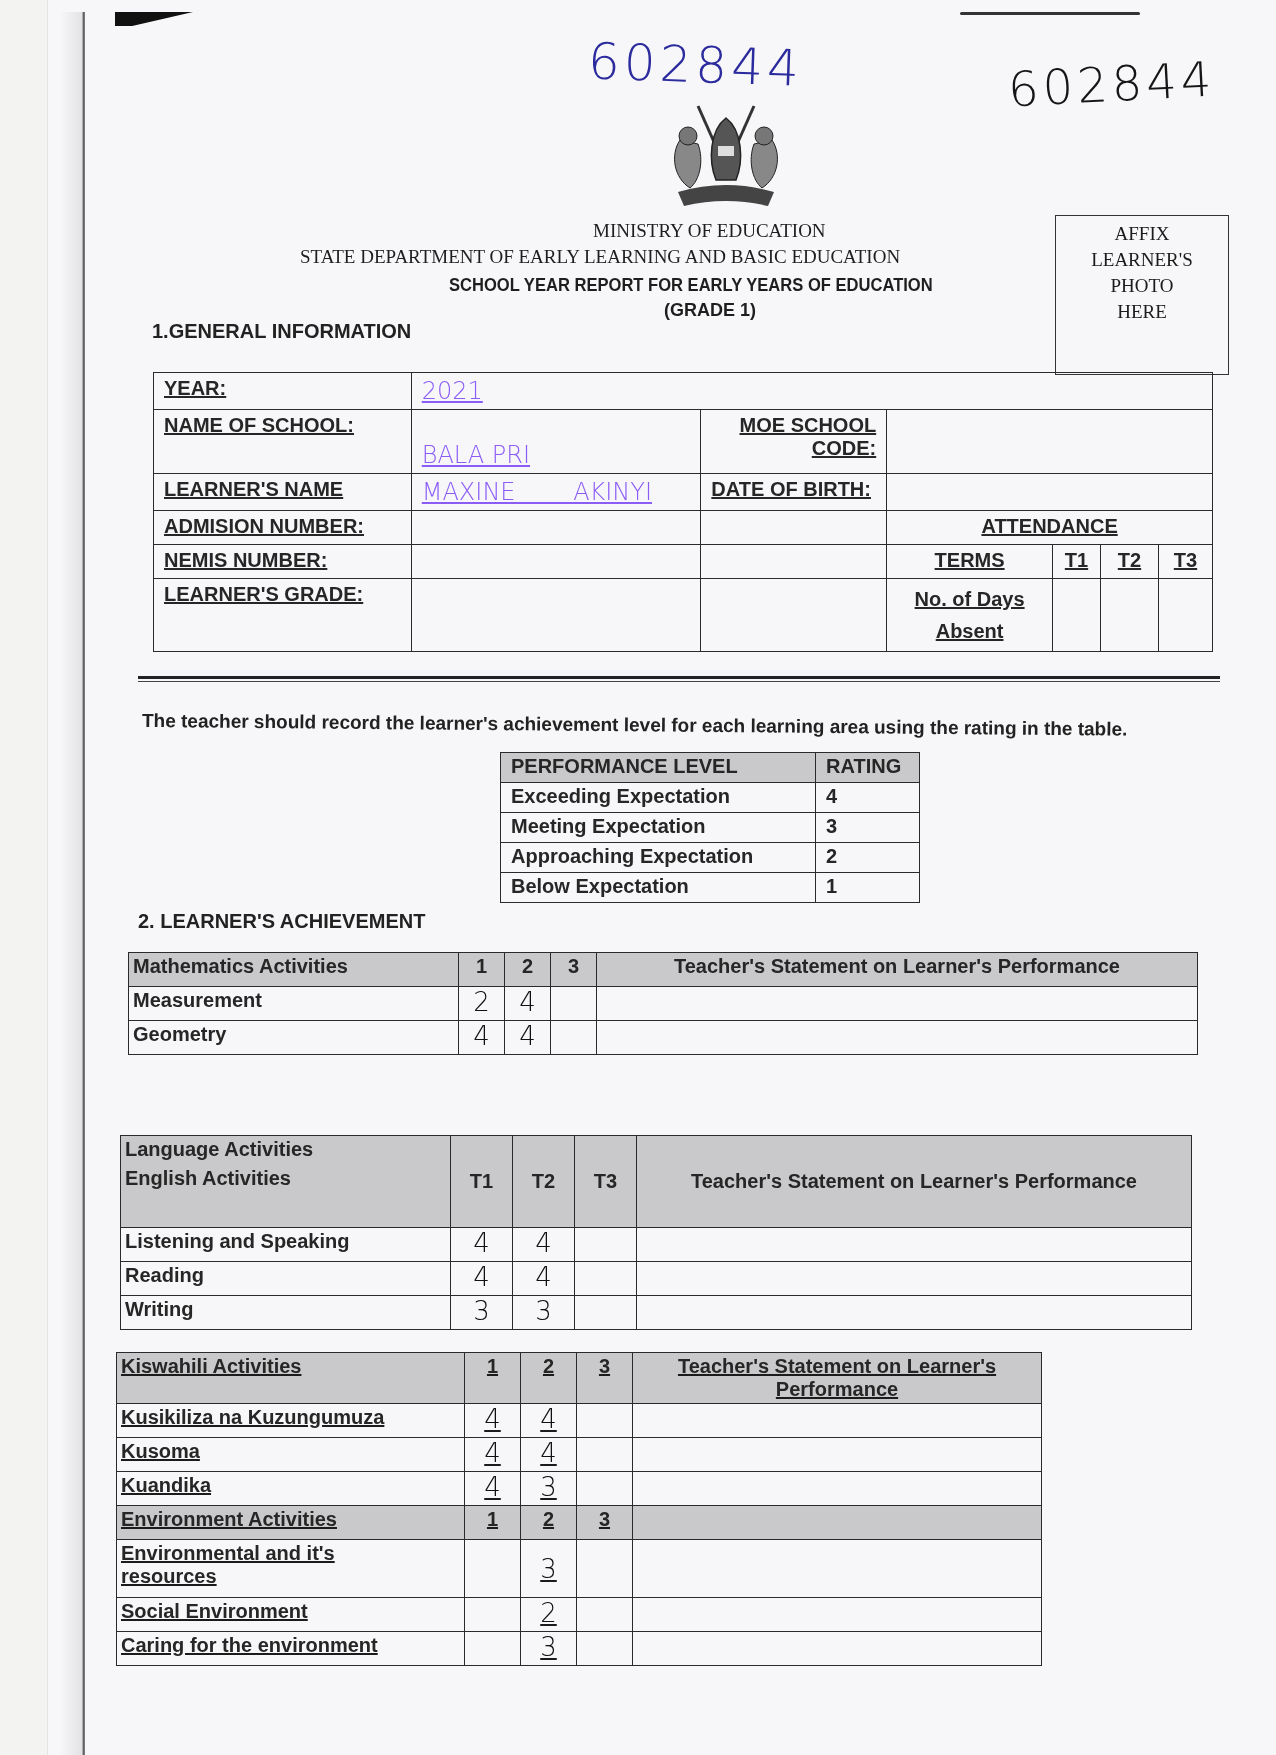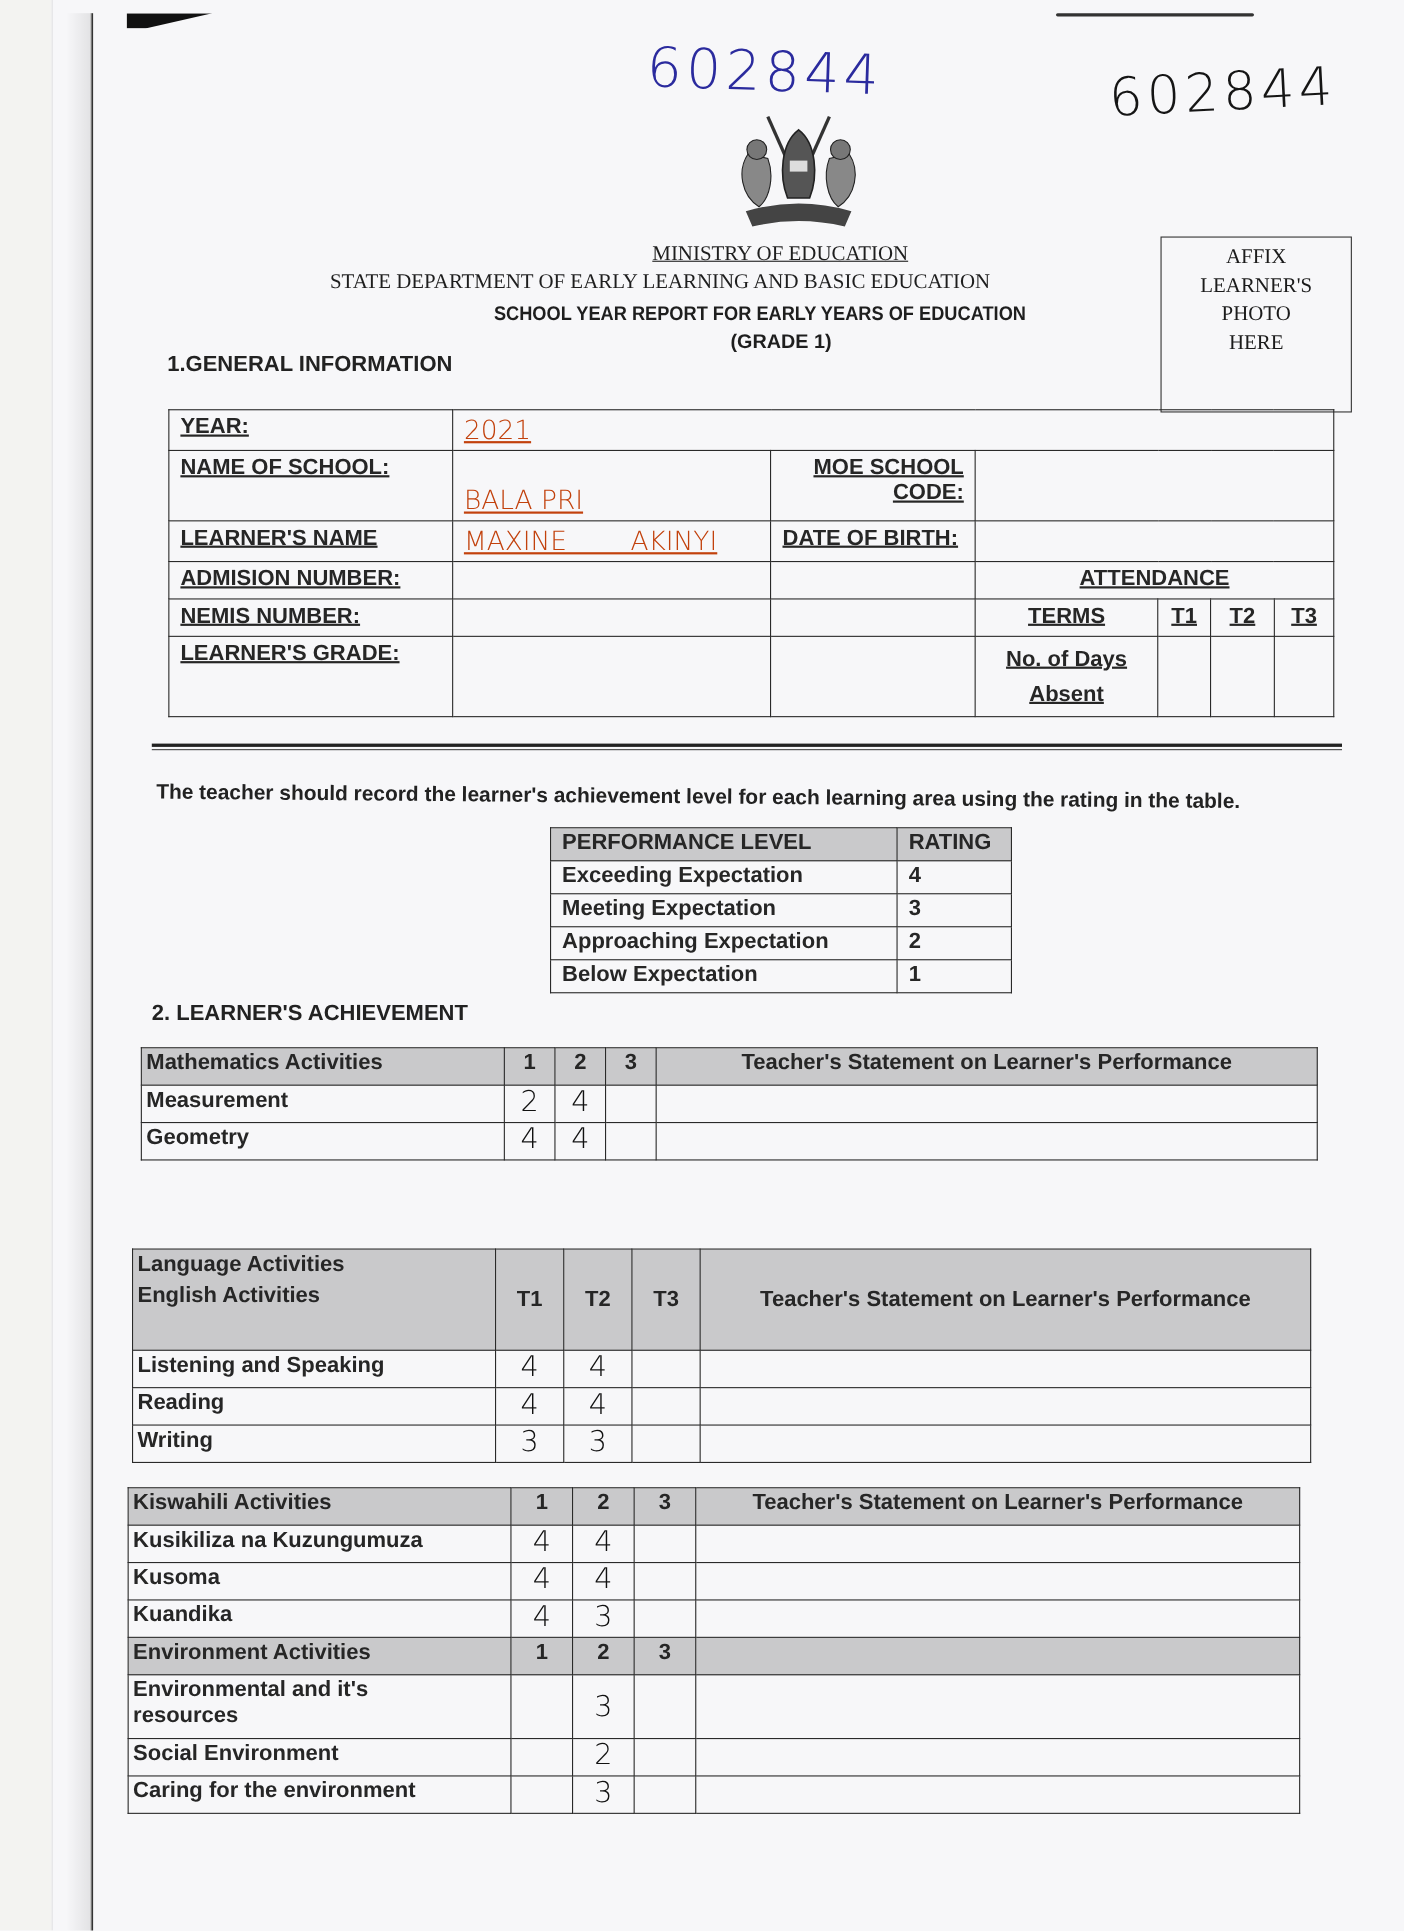--- a/index.html
+++ b/index.html
@@ -12,59 +12,59 @@
   .binding-shadow { position: absolute; left: 60px; top: 12px; width: 24px; height: 1745px; background: linear-gradient(to right, rgba(0,0,0,0), rgba(0,0,0,0.09)); }
   .top-stroke { position: absolute; left: 960px; top: 12px; width: 180px; height: 3px; background: #333; border-radius: 2px; }
 
   .hand { font-family: "DejaVu Sans", sans-serif; font-weight: 300; }
   .blue-num { position: absolute; left: 588px; top: 36px; font-size: 50px; color: #2b2b9e; letter-spacing: 4px; transform: rotate(2deg); }
   .black-num { position: absolute; left: 1008px; top: 56px; font-size: 48px; color: #151515; letter-spacing: 4px; transform: rotate(-3deg); }
 
   .coat { position: absolute; left: 660px; top: 100px; width: 132px; height: 112px; }
 
   .hdr { position: absolute; font-family: "Liberation Serif", serif; color: #1e1e1e; white-space: nowrap; }
-  .hdr1 { left: 593px; top: 220px; font-size: 19px; text-decoration: underline; }
+  .hdr1 { left: 593px; top: 220px; font-size: 19px; }
   .hdr2 { left: 300px; top: 246px; font-size: 19px; }
   .hdr3 { left: 449px; top: 275px; font-size: 18px; font-family: "Liberation Sans", sans-serif; font-weight: bold; transform: scaleX(0.92); transform-origin: left; }
   .hdr4 { left: 664px; top: 300px; font-size: 18px; font-family: "Liberation Sans", sans-serif; font-weight: bold; }
 
   .photo-box { position: absolute; left: 1055px; top: 215px; width: 174px; height: 160px; border: 1.5px solid #333; text-align: center; font-family: "Liberation Serif", serif; font-size: 19px; line-height: 26px; padding-top: 5px; }
 
   .sect-title { position: absolute; font-weight: bold; font-size: 20px; color: #222; }
   .sect1 { left: 152px; top: 320px; }
   .sect2 { left: 138px; top: 910px; }
 
   table { border-collapse: collapse; position: absolute; }
   td, th { border: 1.5px solid #2a2a2a; font-size: 20px; font-weight: bold; color: #262626; vertical-align: top; }
   .gray { background: #c9c9cb; }
 
   
   .gen { left: 153px; top: 372px; width: 1060px; }
   .gen td { padding: 4px 10px; height: 34px; text-decoration: underline; }
-  .gen .val { font-family: "DejaVu Sans", sans-serif; font-weight: 300; font-size: 24px; color: #c2410c; }
+  .gen .val { font-family: "DejaVu Sans", sans-serif; font-weight: 300; font-size: 24px; color: #8b5cf6; }
   .right { text-align: right; }
   .center { text-align: center; }
 
   .double-rule { position: absolute; left: 138px; top: 676px; width: 1082px; height: 6px; border-top: 3px solid #222; border-bottom: 1.5px solid #444; }
 
   .instr { position: absolute; left: 142px; top: 710px; font-size: 19px; font-weight: bold; color: #222; white-space: nowrap; transform: rotate(0.5deg); transform-origin: left; }
 
   .perf { left: 500px; top: 752px; width: 420px; }
   .perf td, .perf th { padding: 2px 10px; height: 30px; text-align: left; font-size: 20px; }
   .perf th { font-weight: bold; }
 
   .ach { width: auto; }
   .ach td, .ach th { padding: 2px 4px; height: 34px; text-align: left; font-size: 20px; }
   .ach .num { text-align: center; font-family: "DejaVu Sans", sans-serif; font-weight: 300; font-size: 26px; color: #111; width: 46px; padding: 0; }
   .ach .thn { text-align: center; width: 46px; font-weight: bold; }
   .ach .stmt { width: auto; text-align: center; }
 
   .math { left: 128px; top: 952px; width: 1070px; }
   .lang { left: 120px; top: 1135px; width: 1072px; }
-  .kisw { left: 116px; top: 1352px; width: 1066px; }
+  .kisw { left: 116px; top: 1352px; width: 926px; text-decoration: underline; }
 </style>
 </head>
 <body>
 
 <div class="page-edge"></div>
 <div class="binding-shadow"></div>
 <div class="binding-line"></div>
 <div class="corner-mark"></div>
 <div class="top-stroke"></div>
 

